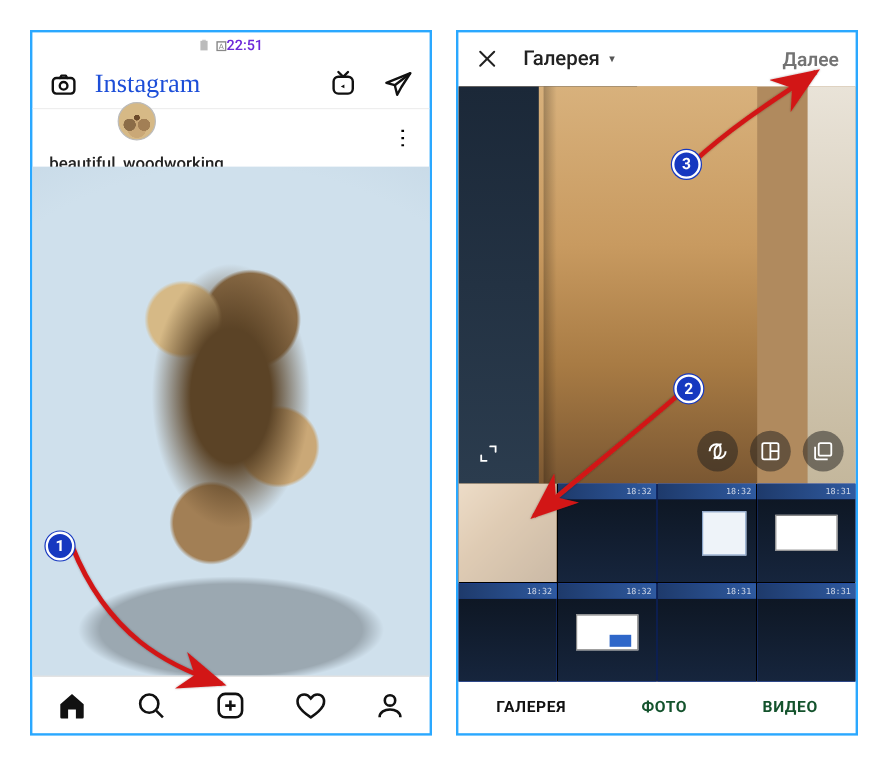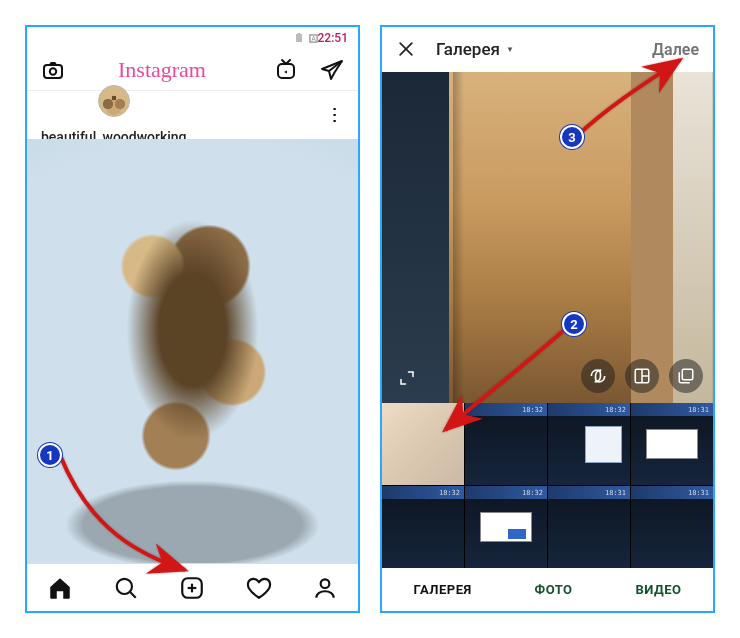--- a/index.html
+++ b/index.html
@@ -23,45 +23,44 @@
     display: flex;
     flex-direction: column;
     overflow: hidden;
     position: relative;
   }
 
   
   .status-bar {
     height: 22px;
     display: flex;
-    justify-content: flex-end;
+    justify-content: center;
     align-items: center;
     padding: 0 10px;
     font-size: 12px;
-    color: #be185d;
+    color: #6d28d9;
   }
   .status-bar .left-icons { display:flex; gap:6px; align-items:center; }
   .status-bar .right-text { font-weight:500; }
 
   .header1 {
     height: 42px;
     display: flex;
     align-items: center;
     justify-content: space-between;
     padding: 0 14px;
     border-bottom: 1px solid #eee;
   }
   .header1 .lgroup { display:flex; align-items:center; gap:14px; }
   .header1 .rgroup { display:flex; align-items:center; gap:22px; }
   .ig-logo {
     font-family: "Brush Script MT", "Segoe Script", cursive;
     font-size: 22px;
     font-weight: 500;
-    color: #ec4899;
-    margin-left: 39px;
+    color: #1d4ed8;
   }
 
   .post-head {
     height: 48px;
     display: flex;
     align-items: center;
     justify-content: space-between;
     padding: 0 14px;
   }
   .post-head .userpart { display:flex; align-items:center; gap:12px;flex-direction:column; }

